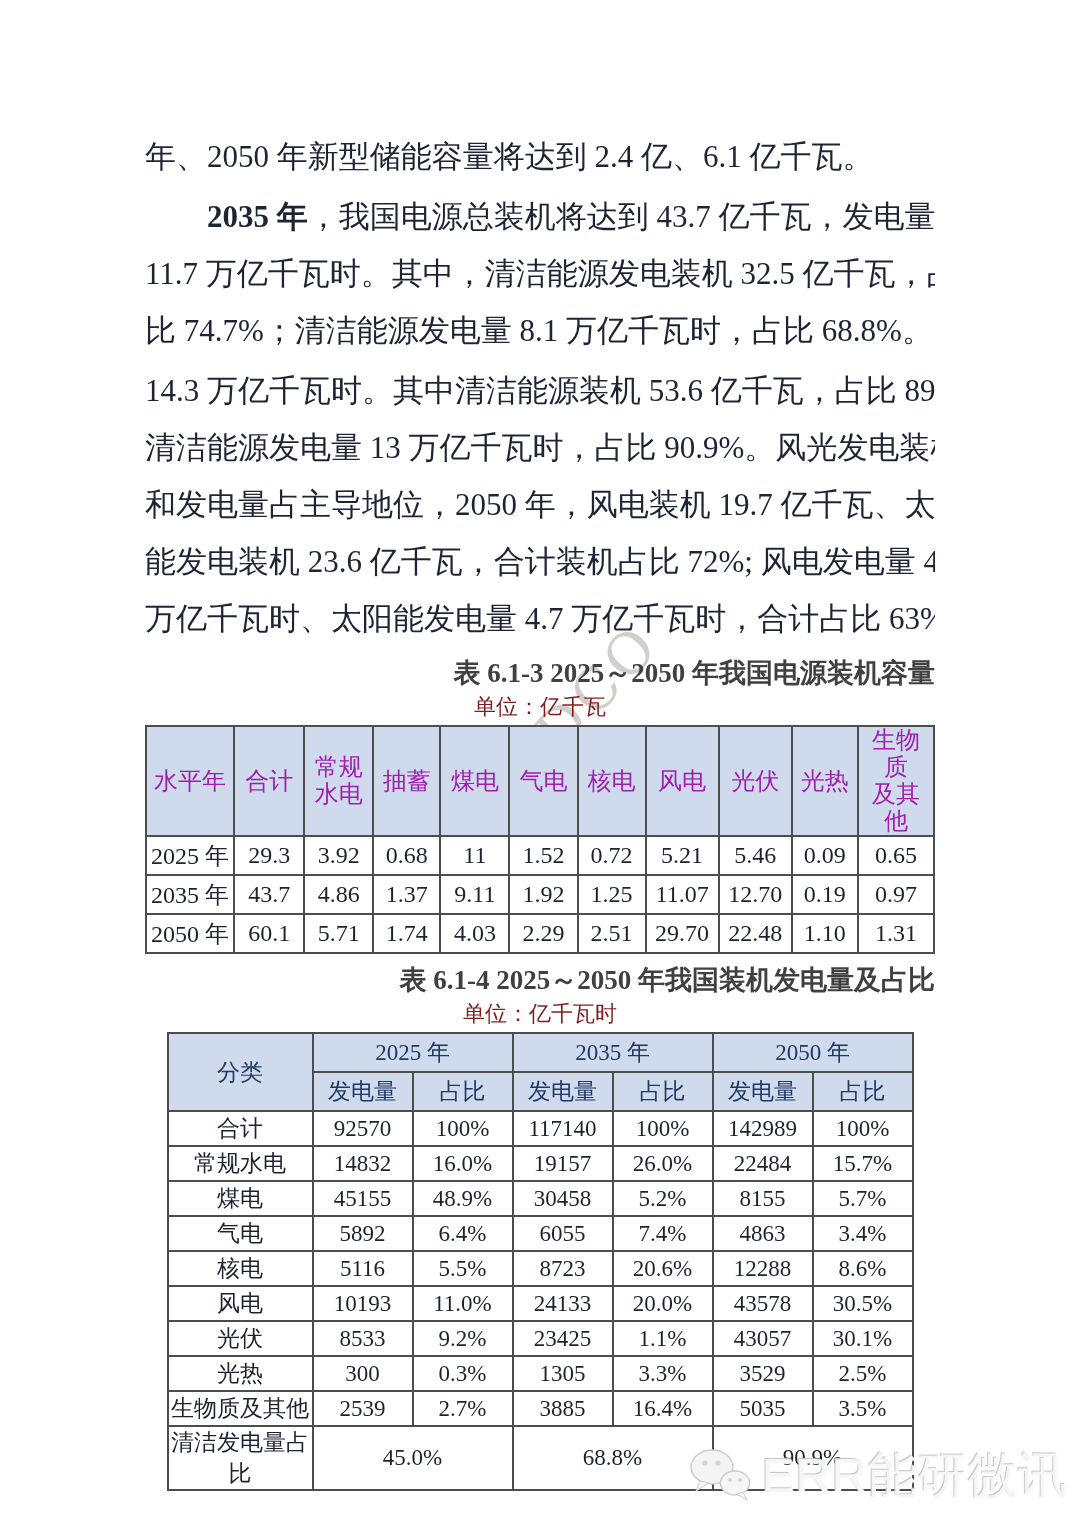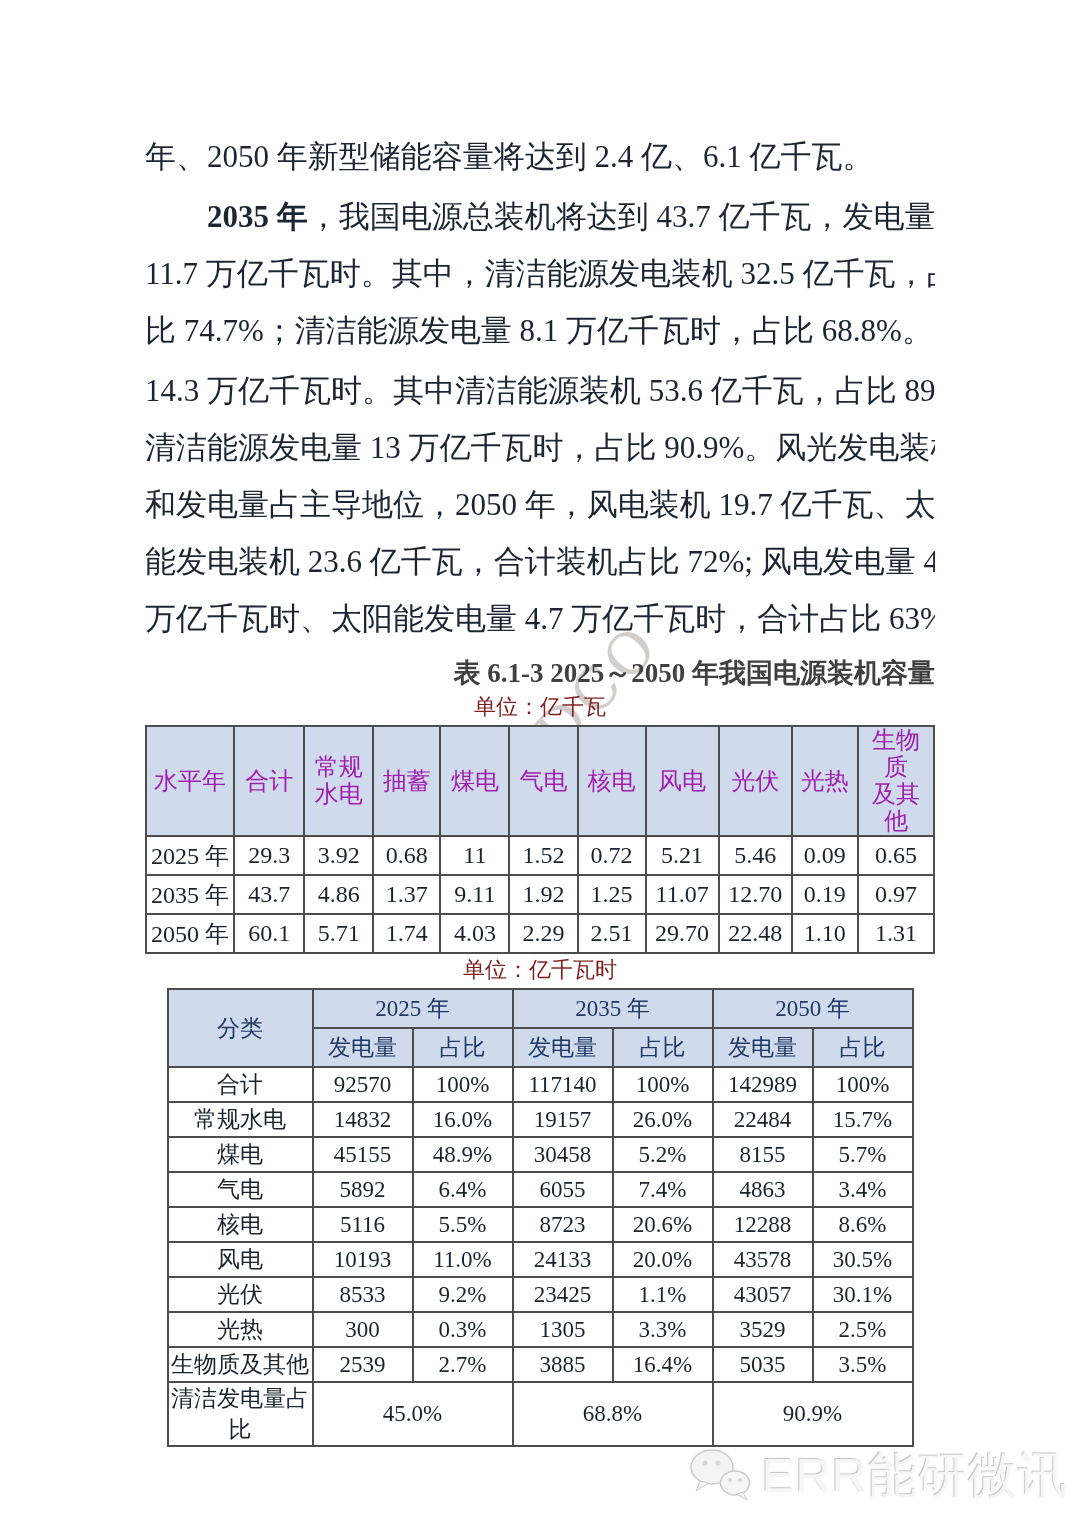--- a/index.html
+++ b/index.html
@@ -132,20 +132,21 @@
         <td>2.29</td>
         <td>2.51</td>
         <td>29.70</td>
         <td>22.48</td>
         <td>1.10</td>
         <td>1.31</td>
       </tr>
     </tbody>
   </table>
 
+  <div class="tbl-title">表 6.1-4  2025～2050 年我国装机发电量及占比</div>
   <div class="unit unit2">单位：亿千瓦时</div>
 
   <table class="t2">
     <colgroup>
       <col style="width:145px">
         <col style="width:100px">
         <col style="width:100px">
         <col style="width:100px">
       <col style="width:100px">
         <col style="width:100px">

